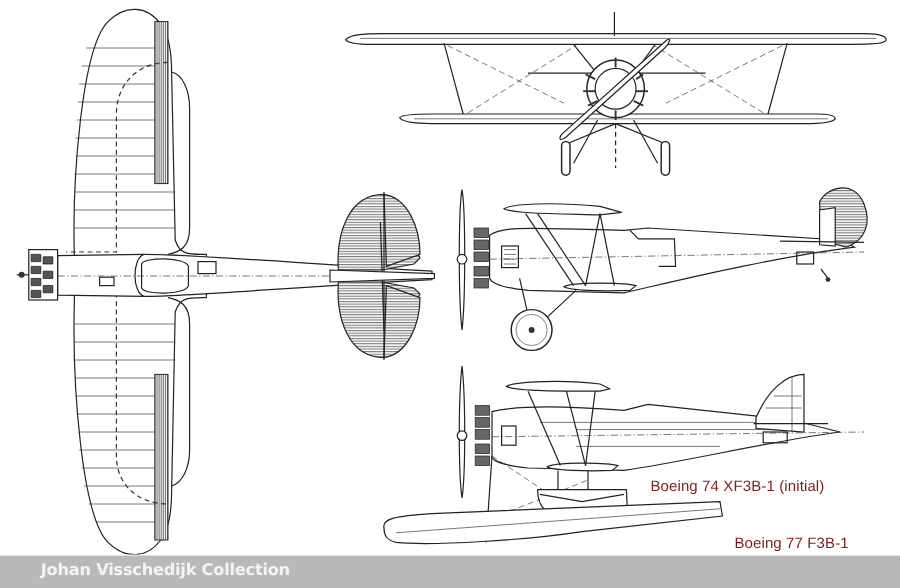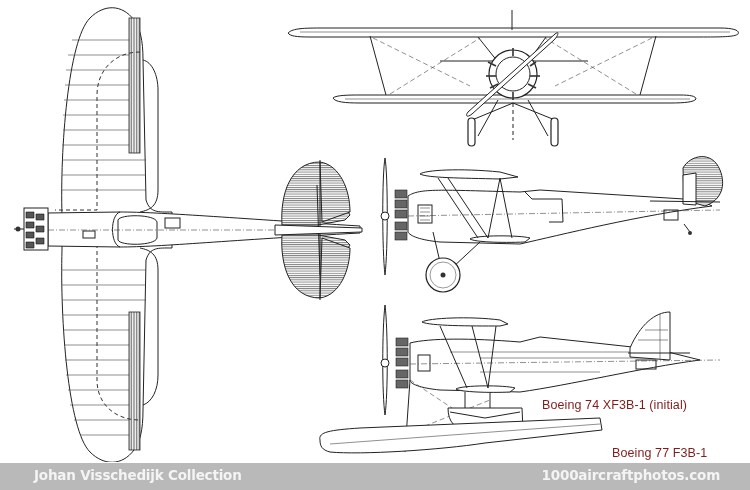--- a/index.html
+++ b/index.html
@@ -268,14 +268,13 @@
       <line class="ln-thin" x1="330" y1="444" x2="600" y2="424"></line>
     </g>
   </svg>
 </div>
 
 <div class="caption cap-74">Boeing 74 XF3B-1 (initial)</div>
 <div class="caption cap-77">Boeing 77 F3B-1</div>
 
 <div class="footer">
   <span class="left">Johan Visschedijk Collection</span>
-  <span class="right">1000aircraftphotos.com</span>
 </div>
 
 </body></html>

